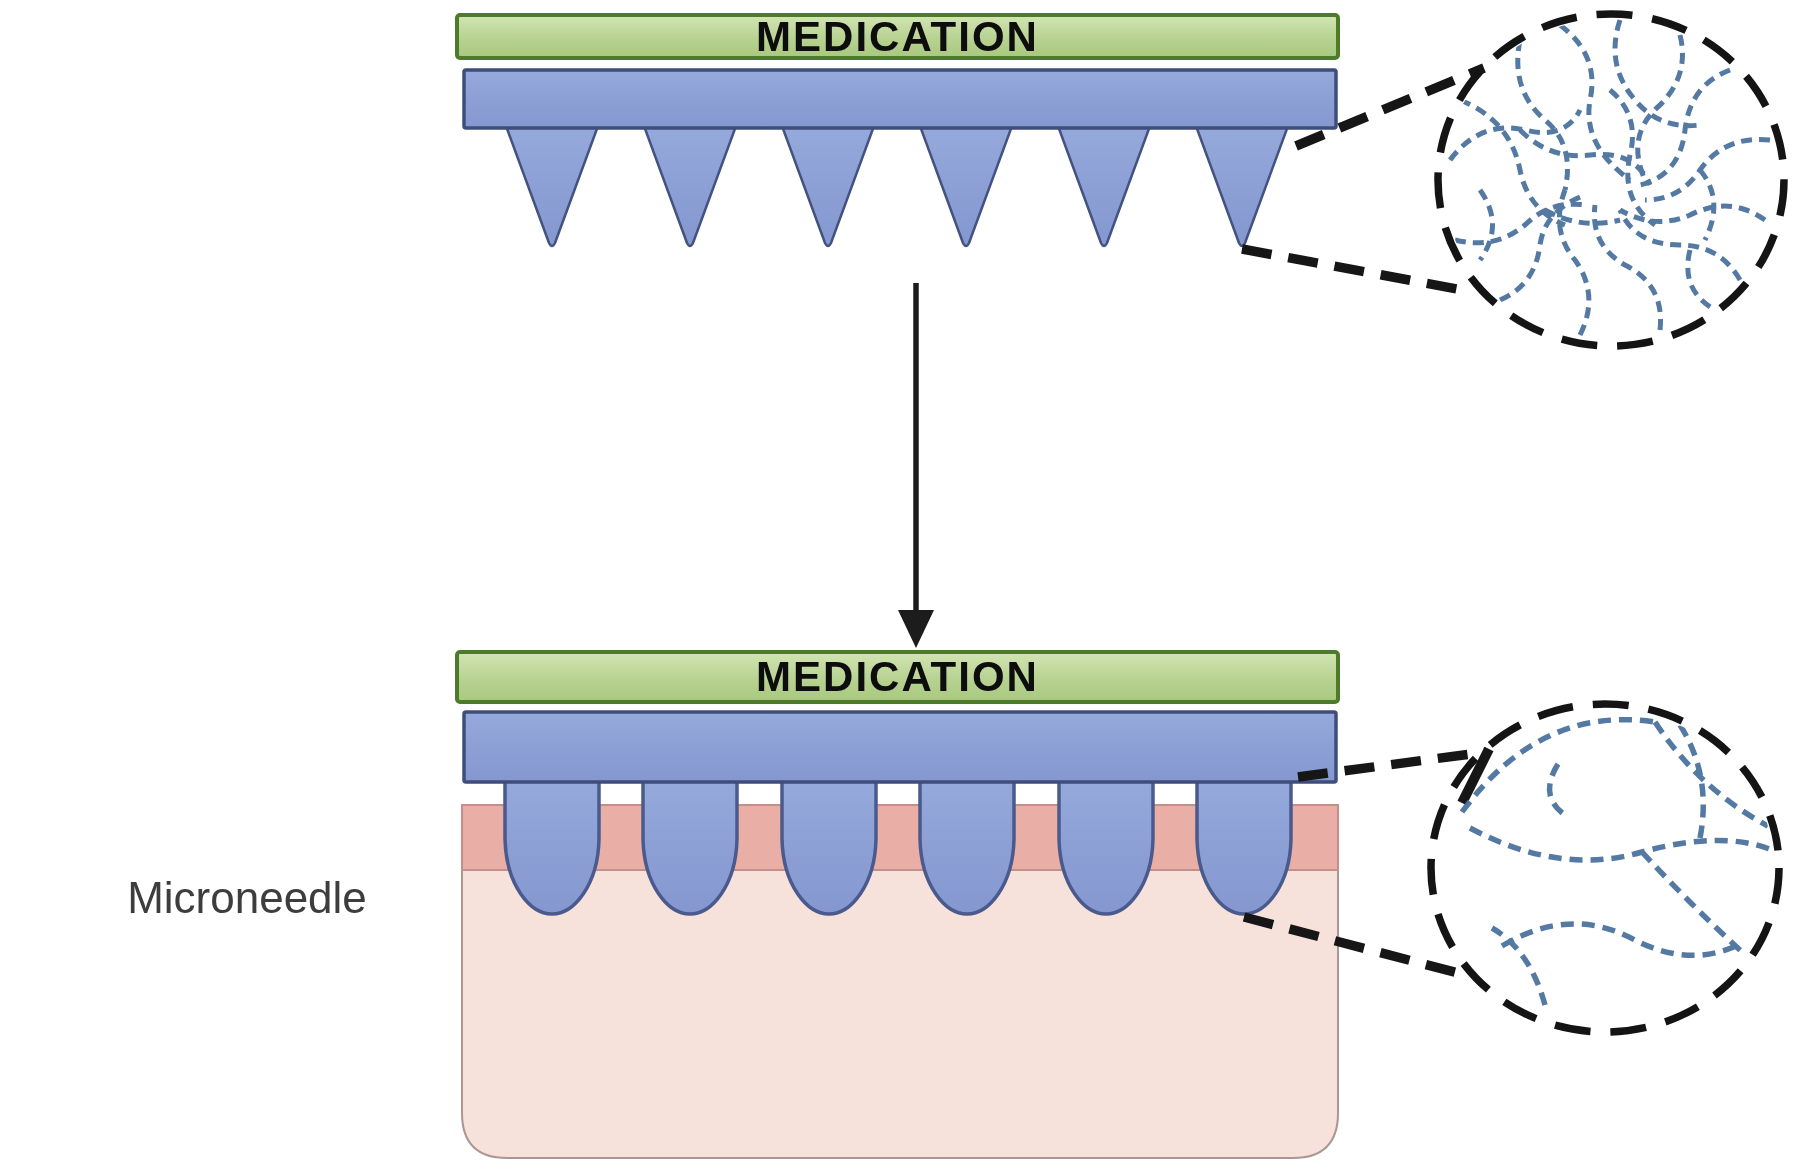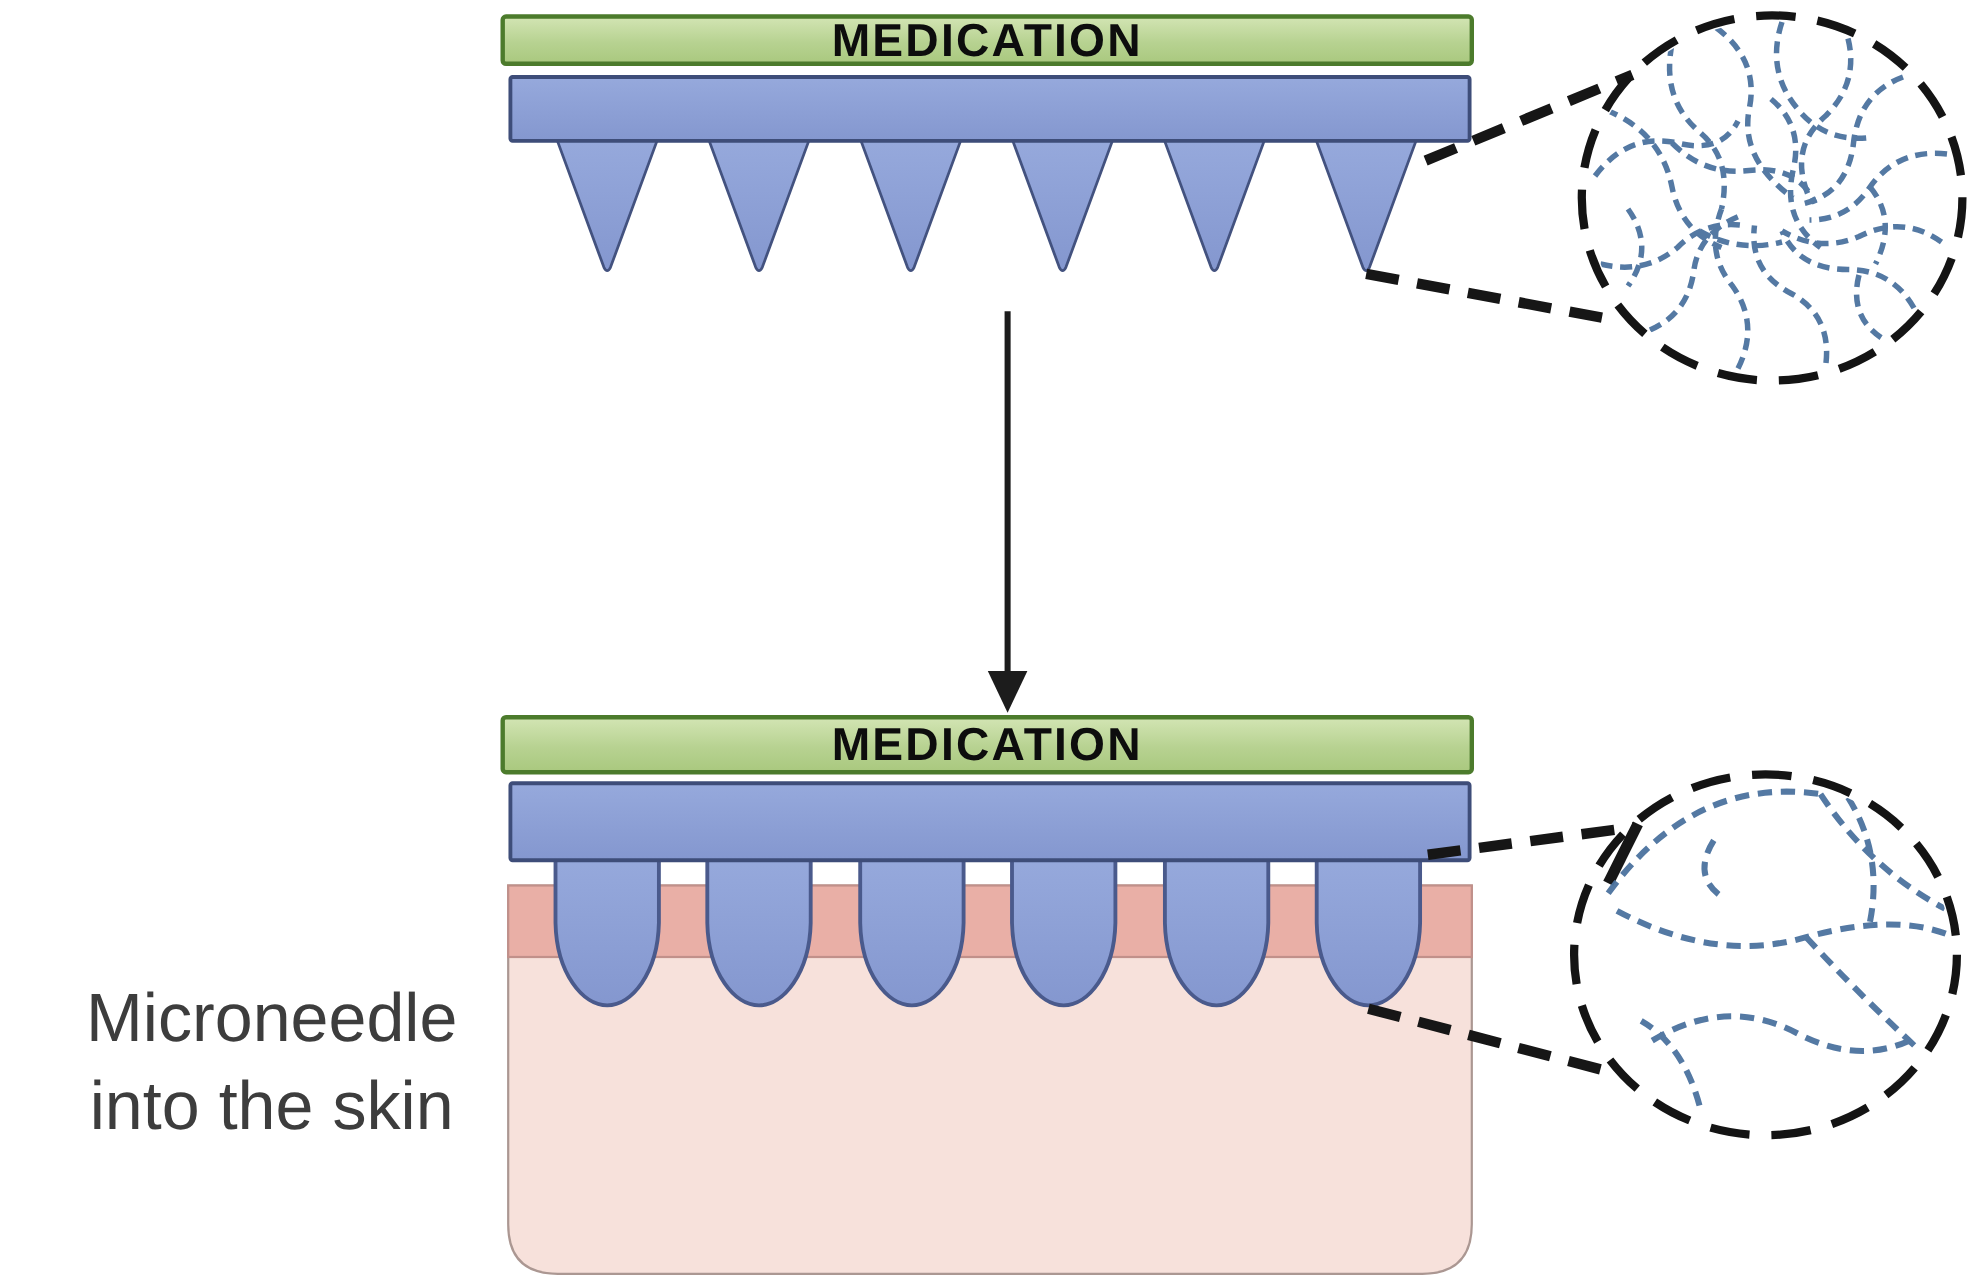--- a/index.html
+++ b/index.html
@@ -3,22 +3,22 @@
 <meta charset="utf-8">
 <style>
   html,body{margin:0;padding:0;background:#ffffff;}
   #stage{position:relative;width:1800px;height:1170px;background:#ffffff;overflow:hidden;
          font-family:"Liberation Sans", sans-serif;}
   #art{position:absolute;left:0;top:0;width:1800px;height:1170px;}
   .medlabel{position:absolute;display:flex;align-items:center;justify-content:center;
             font-weight:bold;font-size:42px;letter-spacing:2px;color:#0d0d0d;text-align:center;}
   #medlabel-top{left:457px;top:15px;width:881px;height:43px;}
   #medlabel-bottom{left:457px;top:652px;width:881px;height:50px;}
-  #caption{position:absolute;left:0px;top:886px;width:494px;text-align:center;
-           font-size:62px;line-height:80px;color:#3d3d3d;}
+  #caption{position:absolute;left:0px;top:858px;width:494px;text-align:center;
+           font-size:44px;line-height:80px;color:#3d3d3d;}
 </style>
 </head>
 <body>
 
 <div id="stage">
 
   <svg id="art" viewBox="0 0 1800 1170">
     <defs>
       <linearGradient id="ggrad" x1="0" y1="0" x2="0" y2="1">
         <stop offset="0" stop-color="#d3e5b4"></stop>
@@ -121,15 +121,14 @@
       </g>
       <ellipse cx="1605" cy="868" rx="174" ry="164" fill="none" stroke="#141414" stroke-width="7.5" stroke-dasharray="36 20"></ellipse>
     </g>
   </svg>
 
   <div id="medlabel-top" class="medlabel">MEDICATION</div>
   <div id="medlabel-bottom" class="medlabel">MEDICATION</div>
 
   <div id="caption">
     <div>Microneedle</div>
-    <div>into the skin</div>
   </div>
 </div>
 
 </body></html>

